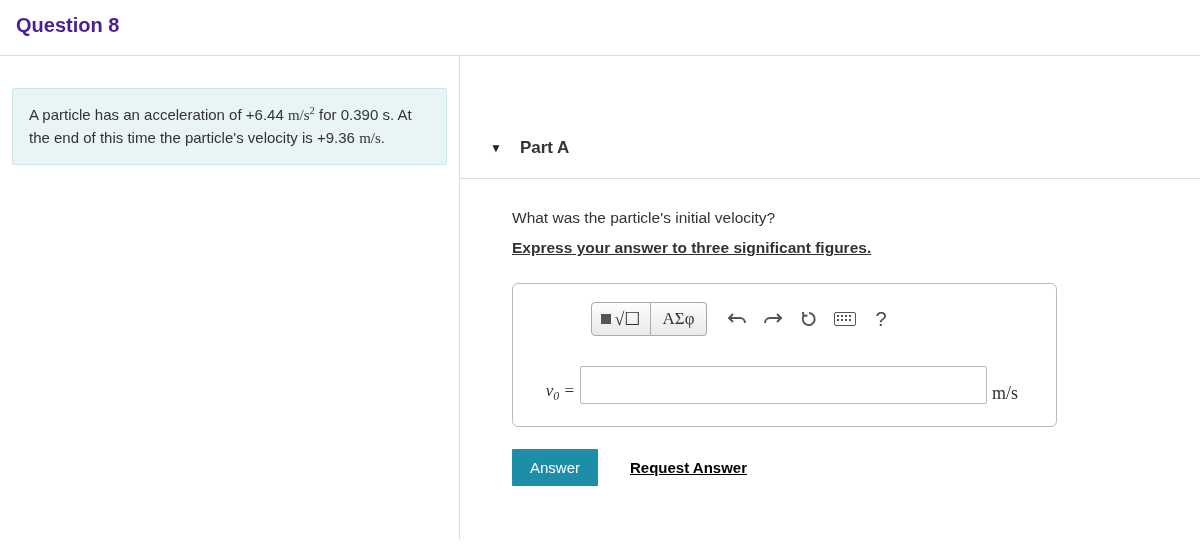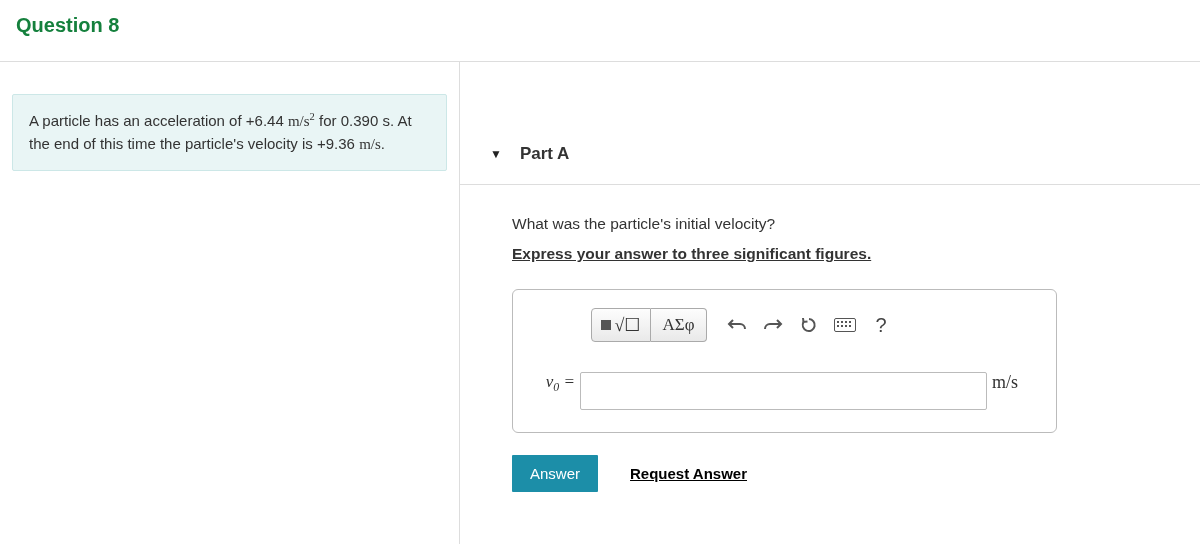--- a/index.html
+++ b/index.html
@@ -1,18 +1,18 @@
 <!DOCTYPE html>
 <html><head>
 <meta charset="utf-8">
 <style>
   * { box-sizing: border-box; }
   html, body { margin: 0; padding: 0; font-family: Arial, Helvetica, sans-serif; background: #fff; color: #333; }
   .page { width: 1200px; height: 544px; position: relative; overflow: hidden; }
-  .q-header { padding: 14px 16px 24px; font-size: 20px; font-weight: bold; color: #15803d; border-bottom: 1px solid #ddd; }
+  .q-header { padding: 14px 16px 18px; font-size: 20px; font-weight: bold; color: #4c1d95; border-bottom: 1px solid #ddd; }
   .body { display: flex; height: calc(544px - 60px); }
   .left-col { width: 460px; border-right: 1px solid #ddd; padding: 32px 12px 0 12px; }
   .prompt-box { background: #e9f5f5; border: 1px solid #cce7e7; border-radius: 2px; padding: 14px 16px; font-size: 15px; line-height: 1.45; color: #333; }
   .prompt-box .mfrac { font-family: Georgia, 'Times New Roman', serif; }
   sup { font-size: 0.7em; }
   .right-col { flex: 1; padding: 0; }
   .part-heading-bar { border-bottom: 1px solid #ddd; margin-top: 62px; }
   .part-heading { display: flex; align-items: center; padding: 20px 0 20px 30px; font-weight: bold; font-size: 17px; }
   .part-heading .tri { margin-right: 18px; font-size: 12px; color: #222; }
   .part-content { padding: 30px 0 0 52px; }
@@ -22,21 +22,21 @@
   .toolbar { display: flex; align-items: center; gap: 0; margin-left: 60px; margin-bottom: 30px; }
   .tb-btn { height: 34px; display: flex; align-items: center; justify-content: center; border: 1px solid #aaa; background: linear-gradient(#fdfdfd,#e9e9e9); font-size: 15px; cursor: pointer; }
   .tb-btn.first { width: 60px; border-radius: 4px 0 0 4px; gap: 3px; }
   .tb-btn.mid { width: 56px; border-left: none; border-radius: 0 4px 4px 0; font-family: 'Times New Roman', serif; font-size: 17px; }
   .tb-space { width: 12px; }
   .tb-icon { width: 36px; height: 34px; display: flex; align-items: center; justify-content: center; cursor: pointer; font-size: 18px; color: #444; }
   .tb-icon svg { stroke: #555; }
   .kbd-ico { border: 1.5px solid #555; border-radius: 2px; width: 22px; height: 14px; position: relative; }
   .kbd-ico::before { content: ""; position: absolute; top: 2px; left: 2px; right: 2px; height: 2px; background: repeating-linear-gradient(90deg,#555 0 2px, transparent 2px 4px); }
   .kbd-ico::after { content: ""; position: absolute; top: 6px; left: 2px; right: 2px; height: 2px; background: repeating-linear-gradient(90deg,#555 0 2px, transparent 2px 4px); }
-  .input-row { display: flex; align-items: flex-start; gap: 5px; }
+  .input-row { display: flex; align-items: flex-end; gap: 5px; }
   .var-label { font-style: italic; font-family: Georgia, 'Times New Roman', serif; font-size: 17px; width: 44px; text-align: right; }
   .var-label sub { font-size: 0.7em; }
   .answer-input { flex: 1; height: 38px; border: 1px solid #bbb; border-radius: 2px; padding: 0 8px; font-size: 16px; }
   .unit { font-family: Georgia, 'Times New Roman', serif; font-size: 18px; width: 46px; }
   .submit-row { margin-top: 22px; display: flex; align-items: center; gap: 24px; }
   .submit-btn { background: #1c8ea8; color: #fff; border: none; padding: 10px 18px; font-size: 15px; cursor: pointer; border-radius: 1px; }
   .req-link { color: #000000; text-decoration: underline; font-size: 15px; font-weight: bold; cursor: pointer; margin-left: 8px; }
   .sq-ico { width: 10px; height: 10px; background: #555; display: inline-block; }
   .root-ico { font-family: 'Times New Roman', serif; font-size: 18px; position: relative; }
 </style>

